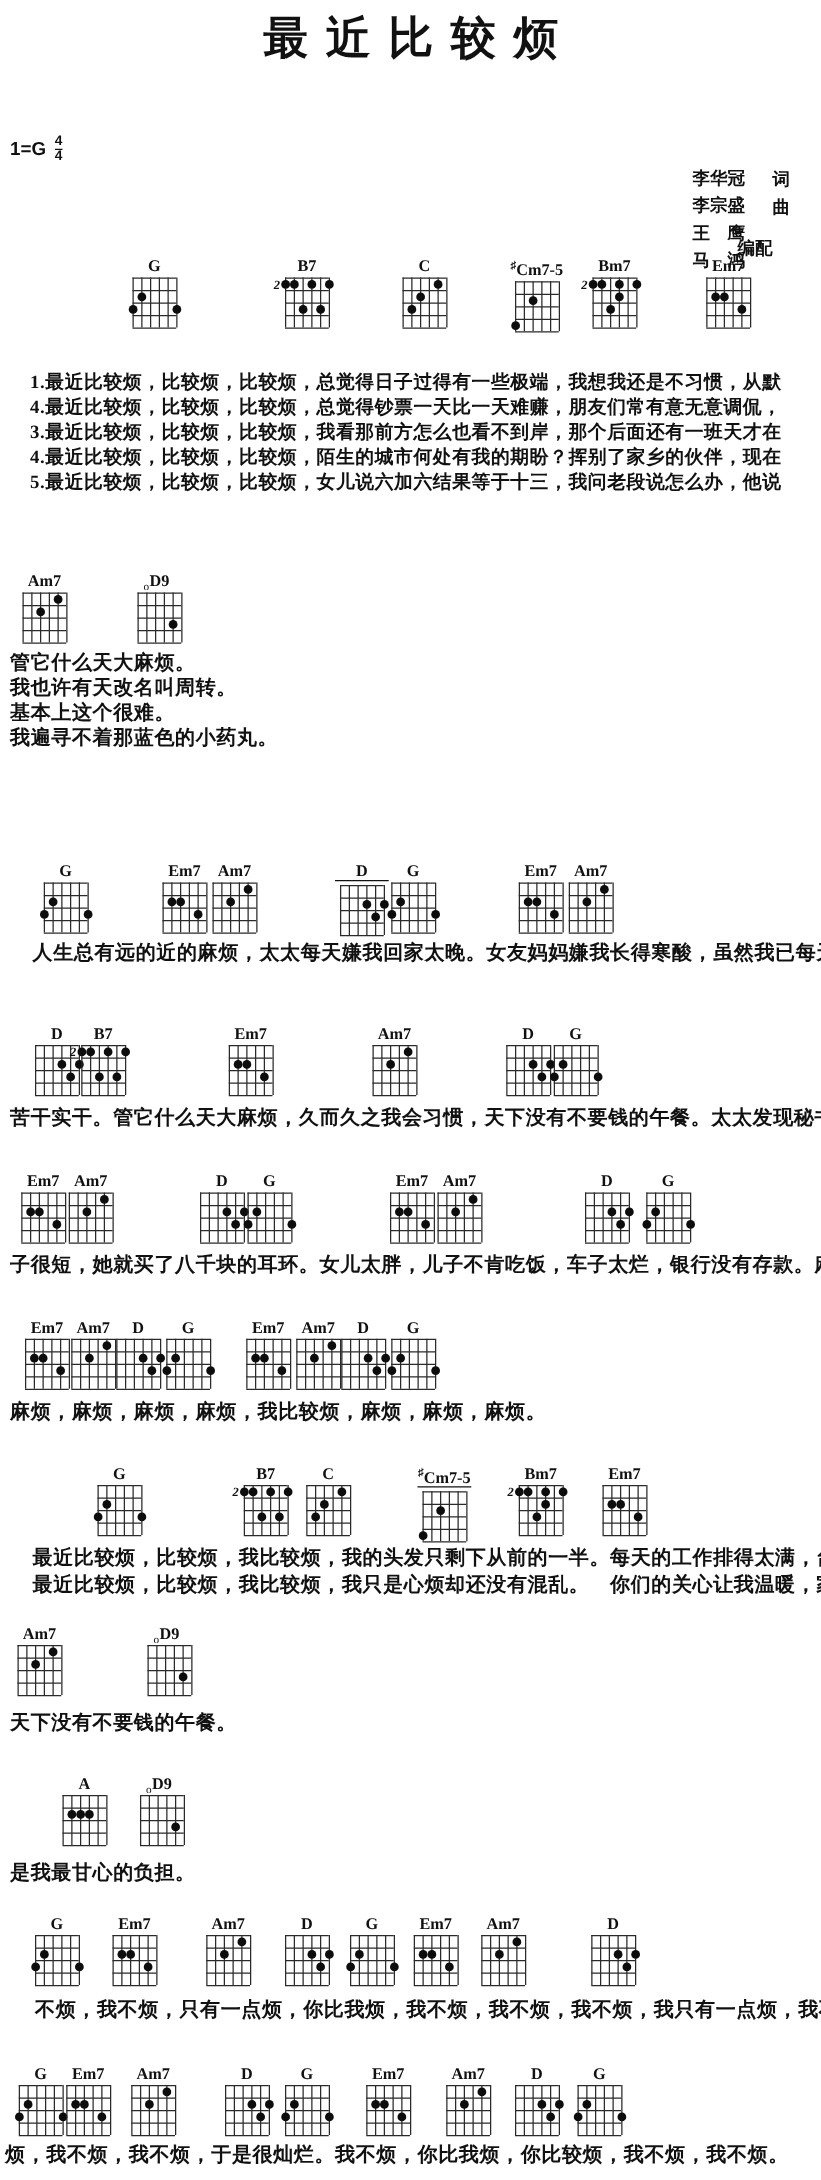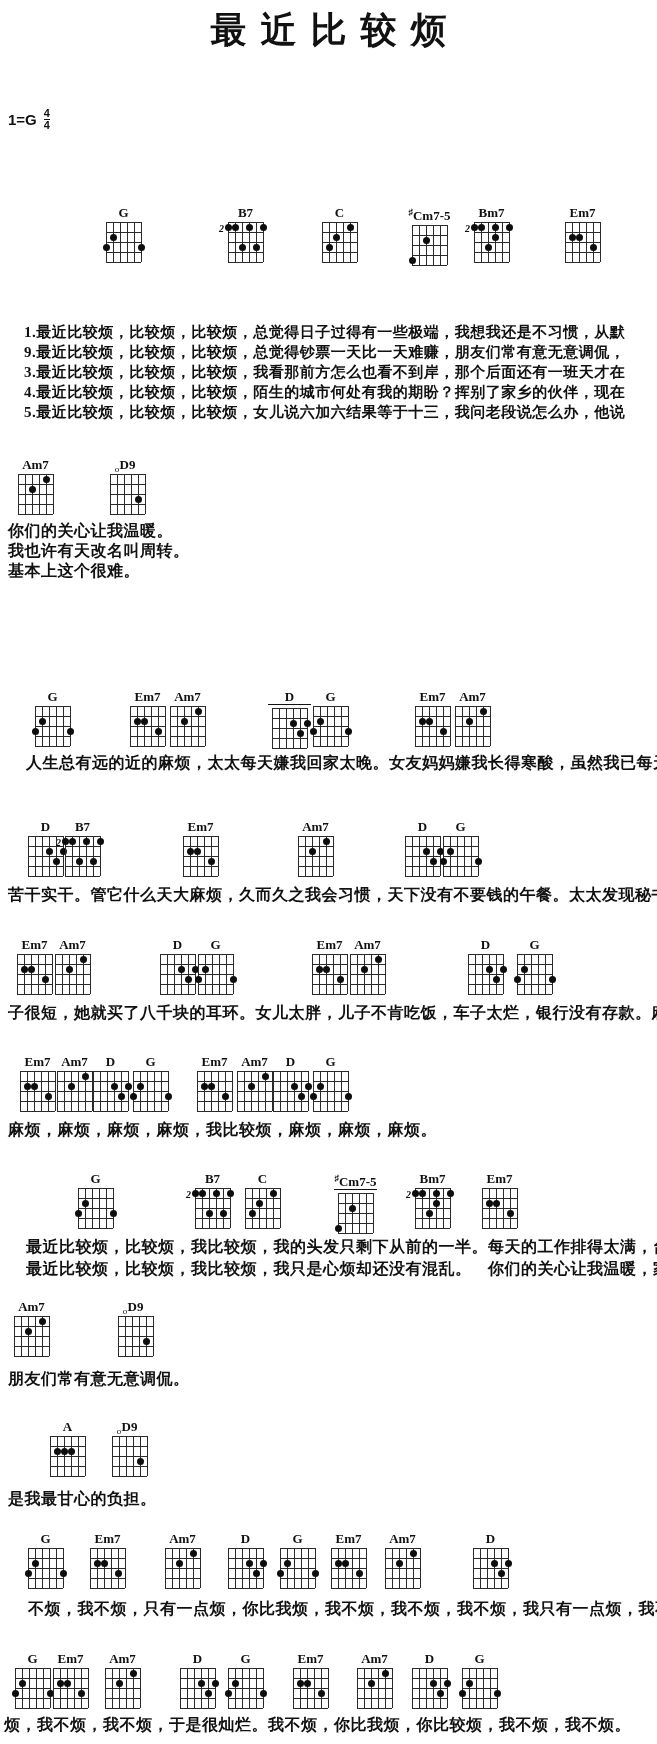--- a/index.html
+++ b/index.html
@@ -66,20 +66,29 @@
   <div class="page-title">最近比较烦</div>
 
   <div class="key-sig">
     <span>1=G</span>
     <span class="frac">
       <span class="num">4</span>
       <span class="den">4</span>
     </span>
   </div>
 
+  <div class="credits">
+    <div class="credit-name">李华冠</div>
+    <div class="credit-name">李宗盛</div>
+    <div class="credit-name">王　鹰</div>
+    <div class="credit-name">马　鸿</div>
+    <span class="credit-role role-lyrics">词</span>
+    <span class="credit-role role-music">曲</span>
+    <span class="credit-role role-arr">编配</span>
+  </div>
 
   <div id="body-sections">
       <div class="chord-row" style="top: 206px;">
         <div class="chord" style="left: 106px;">
           <span class="chord-label"><span>G</span></span>
           <div class="grid">
             <div class="string" style="left: 0px;"></div>
             <div class="string" style="left: 7px;"></div>
             <div class="string" style="left: 14px;"></div>
             <div class="string" style="left: 21px;"></div>
@@ -191,23 +200,23 @@
             <div class="fret" style="top: 10px;"></div>
             <div class="fret" style="top: 20px;"></div>
             <div class="fret" style="top: 30px;"></div>
             <div class="fret" style="top: 40px;"></div>
             <div class="dot" style="left: 4px; top: 12px;"></div>
             <div class="dot" style="left: 11px; top: 12px;"></div>
             <div class="dot" style="left: 25px; top: 22px;"></div>
           </div>
         </div>
       </div>
-      <div class="lyrics-block" style="top: 296px; left: 24px; margin-top: 26px;">
+      <div class="lyrics-block" style="top: 296px; left: 24px;">
         <div class="lyric-line" style="line-height: 20px; font-size: 15px;">1.最近比较烦，比较烦，比较烦，总觉得日子过得有一些极端，我想我还是不习惯，从默</div>
-        <div class="lyric-line" style="line-height: 20px; font-size: 15px;">9.最近比较烦，比较烦，比较烦，总觉得钞票一天比一天难赚，朋友们常有意无意调侃，</div>
+        <div class="lyric-line" style="line-height: 20px; font-size: 15px;">4.最近比较烦，比较烦，比较烦，总觉得钞票一天比一天难赚，朋友们常有意无意调侃，</div>
         <div class="lyric-line" style="line-height: 20px; font-size: 15px;">3.最近比较烦，比较烦，比较烦，我看那前方怎么也看不到岸，那个后面还有一班天才在</div>
         <div class="lyric-line" style="line-height: 20px; font-size: 15px;">4.最近比较烦，比较烦，比较烦，陌生的城市何处有我的期盼？挥别了家乡的伙伴，现在</div>
         <div class="lyric-line" style="line-height: 20px; font-size: 15px;">5.最近比较烦，比较烦，比较烦，女儿说六加六结果等于十三，我问老段说怎么办，他说</div>
       </div>
       <div class="chord-row" style="top: 458px;">
         <div class="chord" style="left: 18px;">
           <span class="chord-label"><span>Am7</span></span>
           <div class="grid">
             <div class="string" style="left: 0px;"></div>
             <div class="string" style="left: 7px;"></div>
@@ -237,23 +246,24 @@
             <div class="fret" style="top: 10px;"></div>
             <div class="fret" style="top: 20px;"></div>
             <div class="fret" style="top: 30px;"></div>
             <div class="fret" style="top: 40px;"></div>
             <div class="dot" style="left: 25px; top: 22px;"></div>
             <span class="open-mark" style="left: 7px;">o</span>
           </div>
         </div>
       </div>
       <div class="lyrics-block" style="top: 521px; left: 8px;">
-        <div class="lyric-line" style="line-height: 20px; font-size: 16px;">你们的关心让我温暖。</div>
+        <div class="lyric-line" style="line-height: 20px; font-size: 16px;">管它什么天大麻烦。</div>
         <div class="lyric-line" style="line-height: 20px; font-size: 16px;">我也许有天改名叫周转。</div>
         <div class="lyric-line" style="line-height: 20px; font-size: 16px;">基本上这个很难。</div>
+        <div class="lyric-line" style="line-height: 20px; font-size: 16px;">我遍寻不着那蓝色的小药丸。</div>
       </div>
       <div class="chord-row" style="top: 690px;">
         <div class="chord" style="left: 35px;">
           <span class="chord-label"><span>G</span></span>
           <div class="grid">
             <div class="string" style="left: 0px;"></div>
             <div class="string" style="left: 7px;"></div>
             <div class="string" style="left: 14px;"></div>
             <div class="string" style="left: 21px;"></div>
             <div class="string" style="left: 28px;"></div>
@@ -975,21 +985,21 @@
             <div class="fret" style="top: 10px;"></div>
             <div class="fret" style="top: 20px;"></div>
             <div class="fret" style="top: 30px;"></div>
             <div class="fret" style="top: 40px;"></div>
             <div class="dot" style="left: 25px; top: 22px;"></div>
             <span class="open-mark" style="left: 7px;">o</span>
           </div>
         </div>
       </div>
       <div class="lyrics-block" style="top: 1368px; left: 8px;">
-        <div class="lyric-line" style="line-height: 22px; font-size: 16px;">朋友们常有意无意调侃。</div>
+        <div class="lyric-line" style="line-height: 22px; font-size: 16px;">天下没有不要钱的午餐。</div>
       </div>
       <div class="chord-row" style="top: 1420px;">
         <div class="chord" style="left: 50px;">
           <span class="chord-label"><span>A</span></span>
           <div class="grid">
             <div class="string" style="left: 0px;"></div>
             <div class="string" style="left: 7px;"></div>
             <div class="string" style="left: 14px;"></div>
             <div class="string" style="left: 21px;"></div>
             <div class="string" style="left: 28px;"></div>

